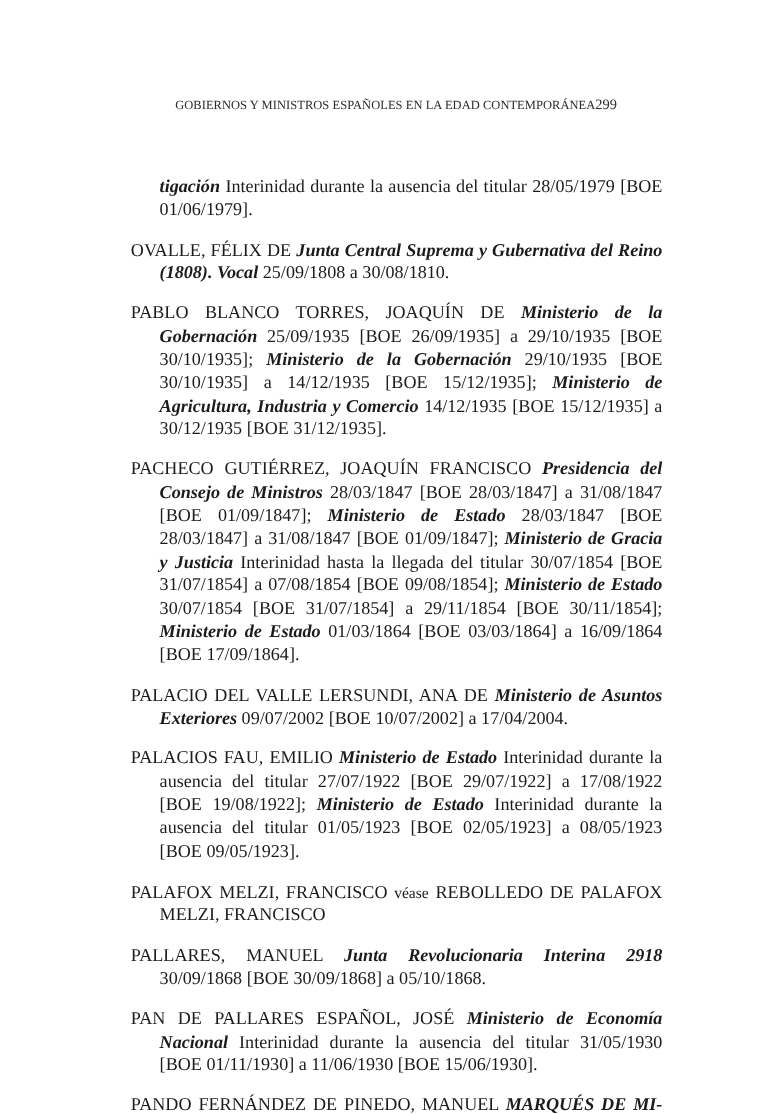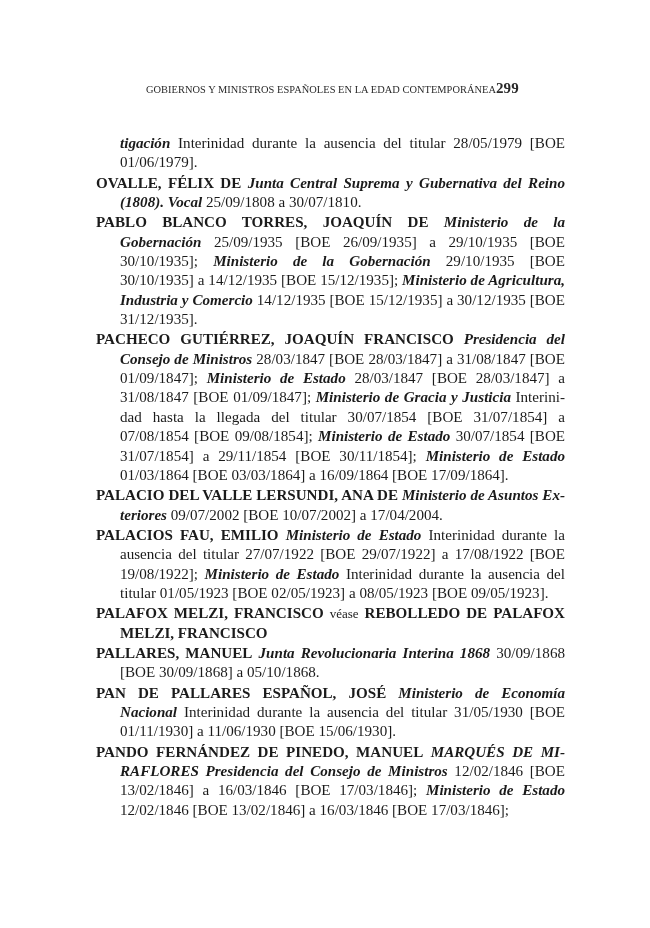--- a/index.html
+++ b/index.html
@@ -5,43 +5,43 @@
   html, body { margin: 0; padding: 0; }
   body {
     width: 650px; height: 928px; background: #ffffff; position: relative; overflow: hidden;
     font-family: "Liberation Serif", "DejaVu Serif", serif; color: #1b1b1b;
   }
   .running-head {
     position: absolute; top: 80px; left: 146px; width: 420px;
     font-size: 10.4px; letter-spacing: 0.05px; color: #2a2a2a;
     display: flex; justify-content: flex-start; align-items: baseline;
   }
-  .running-head .pg { font-size: 15px; font-weight: bold; }
+  .running-head .pg { font-size: 12px; }
   .body {
     position: absolute; top: 133px; left: 95px; width: 471px;
     font-size: 15.1px; line-height: 19.35px; text-align: justify;
   }
-  .entry { padding-left: 24px; text-indent: -24px; margin: 1px; }
+  .entry { padding-left: 24px; text-indent: -24px; margin: 14px; }
   .entry.cont { text-indent: 0; }
-  .hw { font-weight: bold; }
+  .hw { font-weight: normal; }
   .inst { font-weight: bold; font-style: italic; }
   .note { font-size: 13px; font-family: Liberation Serif, serif; }
 </style>
 </head>
 <body>
 
 <div class="running-head">
   <span>GOBIERNOS Y MINISTROS ESPAÑOLES EN LA EDAD CONTEMPORÁNEA</span>
   <span class="pg">299</span>
 </div>
 
 <div class="body" id="entries">
     <p class="entry cont"><span class="inst">tigación</span><span> Interinidad durante la ausencia del titular 28/05/1979 [BOE 01/06/1979].</span></p>
-    <p class="entry"><span class="hw">OVALLE, FÉLIX DE</span><span> </span><span class="inst">Junta Central Suprema y Gubernativa del Reino (1808). Vocal</span><span> 25/09/1808 a 30/07/1810.</span></p>
+    <p class="entry"><span class="hw">OVALLE, FÉLIX DE</span><span> </span><span class="inst">Junta Central Suprema y Gubernativa del Reino (1808). Vocal</span><span> 25/09/1808 a 30/08/1810.</span></p>
     <p class="entry"><span class="hw">PABLO BLANCO TORRES, JOAQUÍN DE</span><span> </span><span class="inst">Ministerio de la Gobernación</span><span> 25/09/1935 [BOE 26/09/1935] a 29/10/1935 [BOE 30/10/1935]; </span><span class="inst">Ministe­rio de la Gobernación</span><span> 29/10/1935 [BOE 30/10/1935] a 14/12/1935 [BOE 15/12/1935]; </span><span class="inst">Ministerio de Agricultura, Industria y Comercio</span><span> 14/12/1935 [BOE 15/12/1935] a 30/12/1935 [BOE 31/12/1935].</span></p>
     <p class="entry"><span class="hw">PACHECO GUTIÉRREZ, JOAQUÍN FRANCISCO</span><span> </span><span class="inst">Presidencia del Consejo de Ministros</span><span> 28/03/1847 [BOE 28/03/1847] a 31/08/1847 [BOE 01/09/1847]; </span><span class="inst">Ministerio de Estado</span><span> 28/03/1847 [BOE 28/03/1847] a 31/08/1847 [BOE 01/09/1847]; </span><span class="inst">Ministerio de Gracia y Justicia</span><span> Interini­dad hasta la llegada del titular 30/07/1854 [BOE 31/07/1854] a 07/08/1854 [BOE 09/08/1854]; </span><span class="inst">Ministerio de Estado</span><span> 30/07/1854 [BOE 31/07/1854] a 29/11/1854 [BOE 30/11/1854]; </span><span class="inst">Ministerio de Estado</span><span> 01/03/1864 [BOE 03/03/1864] a 16/09/1864 [BOE 17/09/1864].</span></p>
     <p class="entry"><span class="hw">PALACIO DEL VALLE LERSUNDI, ANA DE</span><span> </span><span class="inst">Ministerio de Asuntos Ex­teriores</span><span> 09/07/2002 [BOE 10/07/2002] a 17/04/2004.</span></p>
     <p class="entry"><span class="hw">PALACIOS FAU, EMILIO</span><span> </span><span class="inst">Ministerio de Estado</span><span> Interinidad durante la ausencia del titular 27/07/1922 [BOE 29/07/1922] a 17/08/1922 [BOE 19/08/1922]; </span><span class="inst">Ministerio de Estado</span><span> Interinidad durante la ausencia del titular 01/05/1923 [BOE 02/05/1923] a 08/05/1923 [BOE 09/05/1923].</span></p>
     <p class="entry"><span class="hw">PALAFOX MELZI, FRANCISCO</span><span> </span><span class="note">véase</span><span> </span><span class="hw">REBOLLEDO DE PALAFOX MELZI, FRANCISCO</span></p>
-    <p class="entry"><span class="hw">PALLARES, MANUEL</span><span> </span><span class="inst">Junta Revolucionaria Interina 1868</span><span> 30/09/1868 [BOE 30/09/1868] a 05/10/1868.</span></p>
+    <p class="entry"><span class="hw">PALLARES, MANUEL</span><span> </span><span class="inst">Junta Revolucionaria Interina 2918</span><span> 30/09/1868 [BOE 30/09/1868] a 05/10/1868.</span></p>
     <p class="entry"><span class="hw">PAN DE PALLARES ESPAÑOL, JOSÉ</span><span> </span><span class="inst">Ministerio de Economía Nacional</span><span> Interinidad durante la ausencia del titular 31/05/1930 [BOE 01/11/1930] a 11/06/1930 [BOE 15/06/1930].</span></p>
     <p class="entry"><span class="hw">PANDO FERNÁNDEZ DE PINEDO, MANUEL</span><span> </span><span class="inst">MARQUÉS DE MI­RAFLORES Presidencia del Consejo de Ministros</span><span> 12/02/1846 [BOE 13/02/1846] a 16/03/1846 [BOE 17/03/1846]; </span><span class="inst">Ministerio de Estado</span><span> 12/02/1846 [BOE 13/02/1846] a 16/03/1846 [BOE 17/03/1846]; </span></p>
   </div>
 
 </body></html>

